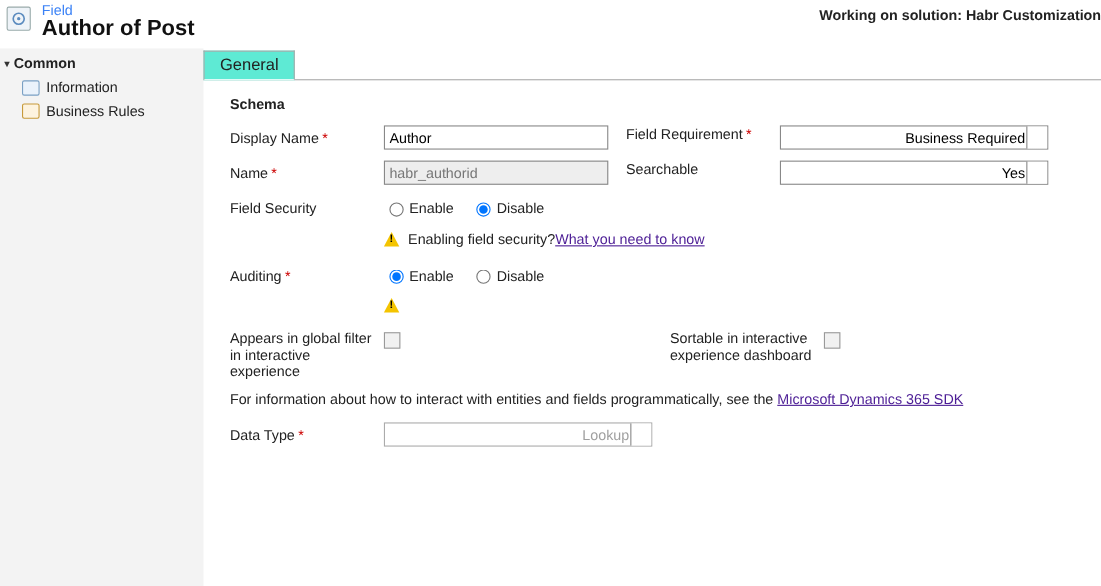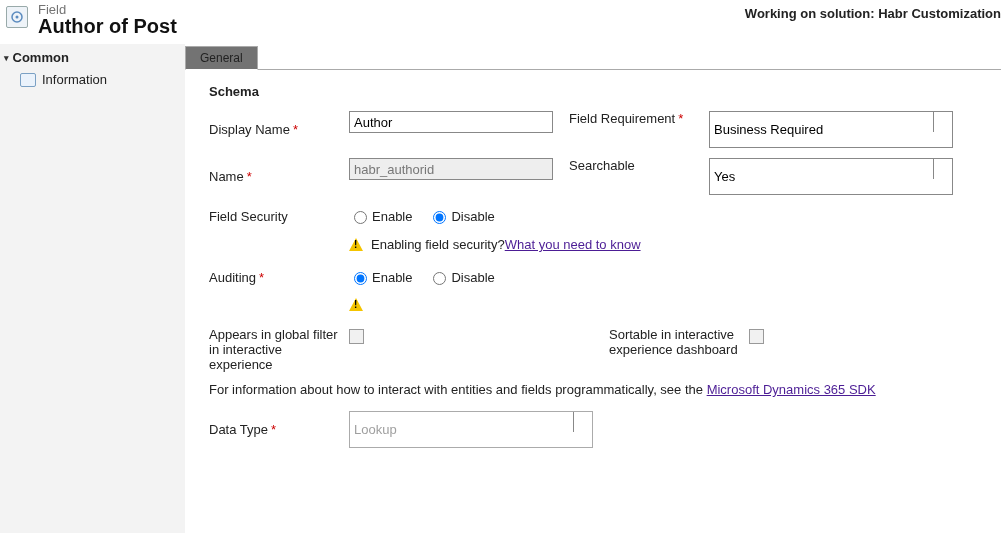--- a/index.html
+++ b/index.html
@@ -18,21 +18,21 @@
   }
   .hdr-icon {
     width: 22px; height: 22px;
     border: 1px solid #9aa;
     background: #eef3f8;
     display: flex; align-items: center; justify-content: center;
     margin-right: 10px; margin-top: 4px;
     border-radius: 2px;
   }
   .hdr-titles { flex: 1; }
-  .hdr-small { font-size: 13px; color: #737373; }
+  .hdr-small { font-size: 13px; color: #3b82f6; }
   .hdr-big   { font-size: 20px; font-weight: 700; color: #111; margin-top: -2px; }
   .hdr-right { font-weight: 700; font-size: 13px; padding-right: 0; padding-top: 4px; }
   .main { display: flex; }
   .nav {
     width: 185px;
     background: #f3f3f3;
     min-height: 490px;
     padding-top: 2px;
   }
   .nav-group {
@@ -60,23 +60,23 @@
 
   .content { flex: 1; padding-top: 2px; }
   .tabbar {
     display: flex;
     border-bottom: 1px solid #aaa;
     margin-left: 0;
   }
   .tab {
     border: 1px solid #aaa;
     border-bottom: 1px solid #fff;
-    background: #737373;
+    background: #5eead4;
     padding: 4px 14px;
-    font-size: 12px;
+    font-size: 15px;
     margin-bottom: -1px;
     cursor: pointer;
   }
   .form-area { padding: 14px 16px 10px 24px; }
   .sect-title { font-weight: 700; margin: 0 0 12px 0; }
   .row { display: flex; align-items: center; margin-bottom: 10px; min-height: 22px; }
   .row.tall { align-items: flex-start; }
   .lbl { width: 140px; }
   .req::after { content: "*"; color: #c00; margin-left: 3px; }
   .col2 { display: flex; flex: 1; }
@@ -94,26 +94,27 @@
     height: 22px;
   }
   input[disabled], select[disabled] {
     background: #eee; color: #777;
   }
   .select {
     position: relative;
     width: 244px;
   }
   .select select {
-    width: 100%; height: 37px;
+    width: 100%; height: 22px;
     border: 1px solid #888;
     background: #fff;
     padding: 1px 20px 1px 4px;
     font-family: inherit; font-size: 13px;
     appearance: none;
+    text-align: right;
   }
   .select::after {
     content: "";
     position: absolute;
     right: 1px; top: 1px;
     width: 18px; height: 20px;
     border-left: 1px solid #888;
     background:
       linear-gradient(#fff,#fff);
     pointer-events: none;
@@ -182,20 +183,24 @@
 
 <div class="main">
   <div class="nav">
     <div class="nav-group">
       <span class="tri">▾</span>
       <span>Common</span>
     </div>
     <div class="nav-item sel">
       <span class="ic"></span>
       <span>Information</span>
+    </div>
+    <div class="nav-item br">
+      <span class="ic"></span>
+      <span>Business Rules</span>
     </div>
   </div>
 
   <div class="content">
     <div class="tabbar">
       <div class="tab">General</div>
     </div>
 
     <div class="form-area">
       <div class="sect-title">Schema</div>

